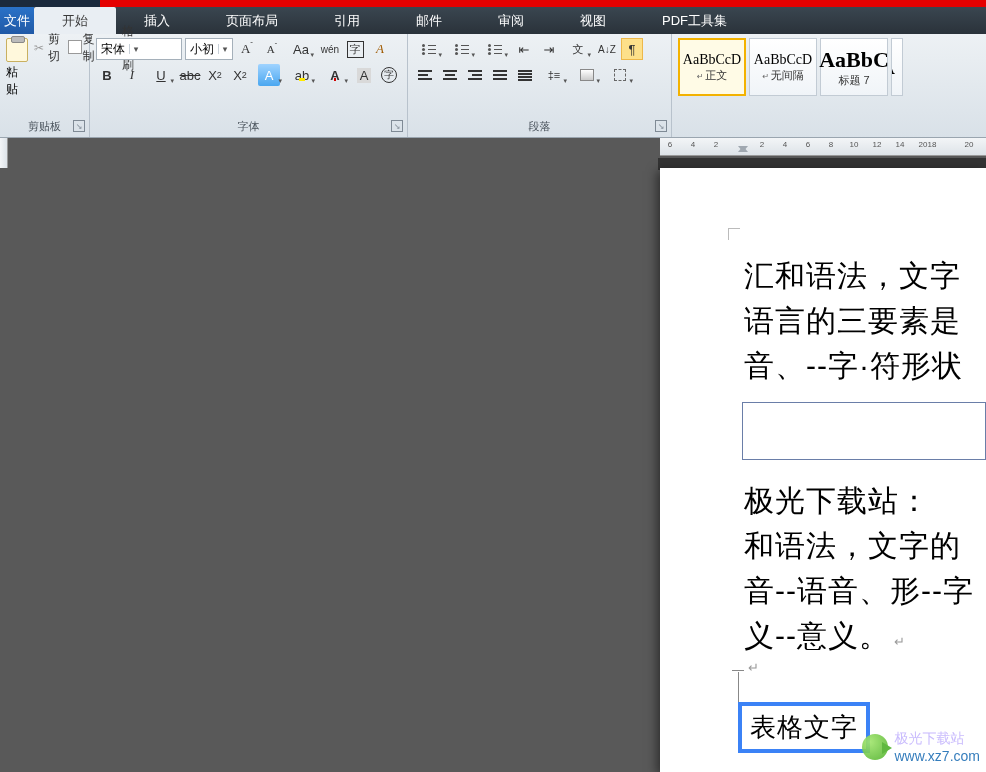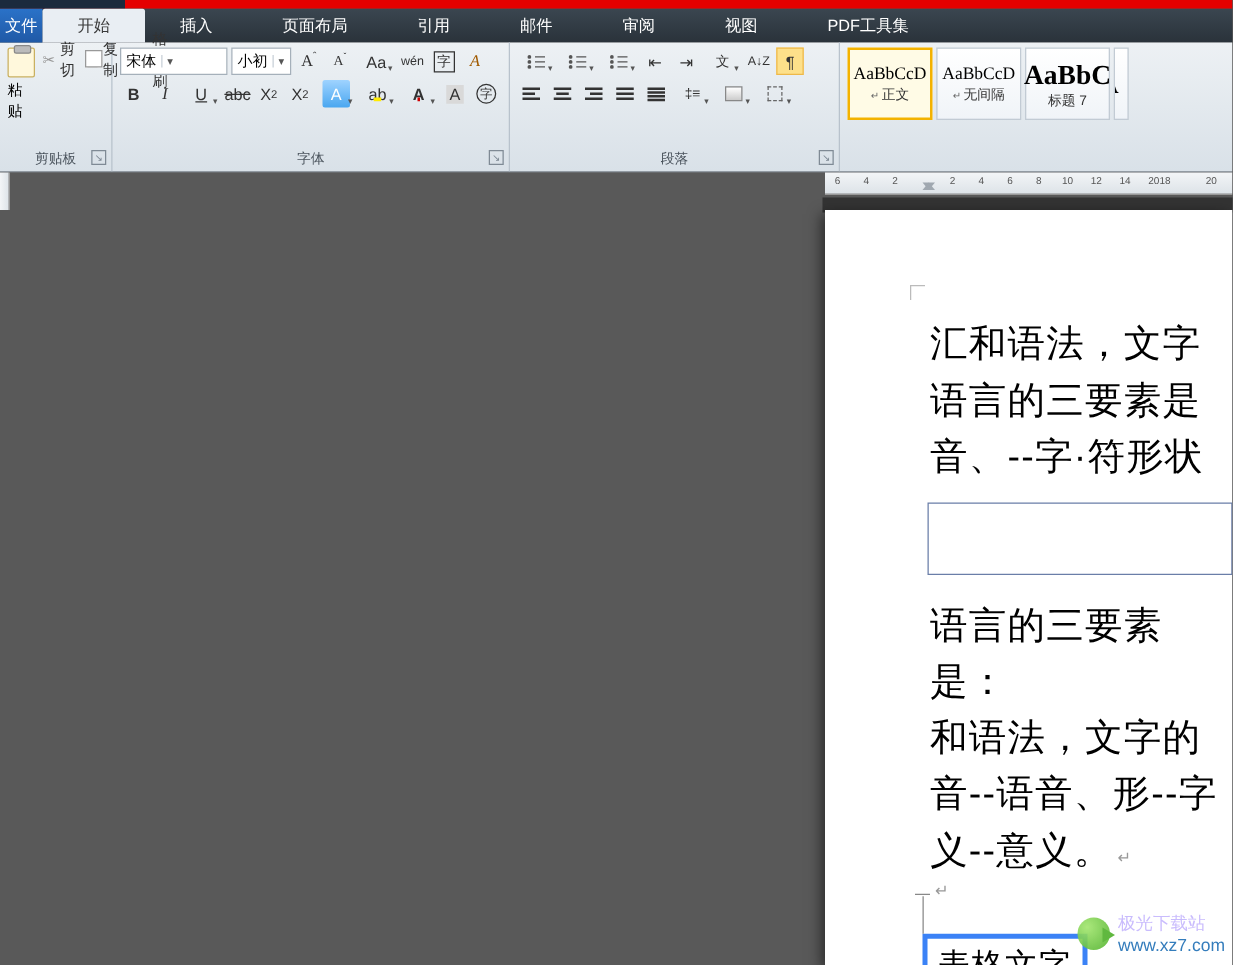--- a/index.html
+++ b/index.html
@@ -331,21 +331,21 @@
     <div class="indent up" style="left:78px"></div>
   </div>
   <div class="pageshadow"></div>
   <div class="page">
     <div class="cornermark"></div>
     <div class="content">
       <div>汇和语法，文字</div>
       <div>语言的三要素是</div>
       <div>音、--字·符形状</div>
       <div class="textbox"></div>
-      <div>语言的三要素是：</div>
+      <div>极光下载站：</div>
       <div>和语法，文字的</div>
       <div>音--语音、形--字</div>
       <div><span>义--意义。</span><span class="smallret">↵</span></div>
       <div style="height:14px;position:relative">
           <span class="smallret" style="position:absolute;left:0">↵</span>
         </div>
       <div style="position:relative;height:30px">
         <div style="position:absolute;left:-6px;top:0;width:1px;height:30px;background:#888"></div>
         <div style="position:absolute;left:-12px;top:-2px;width:12px;height:1px;background:#888"></div>
       </div>

